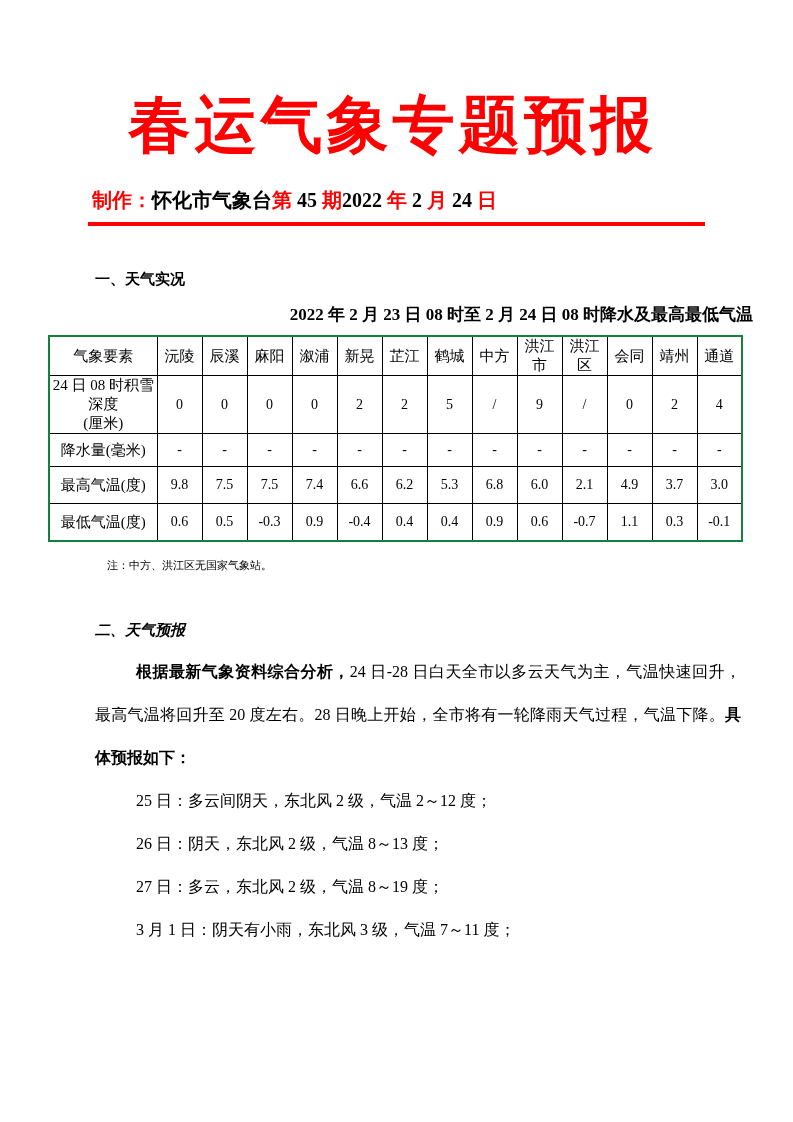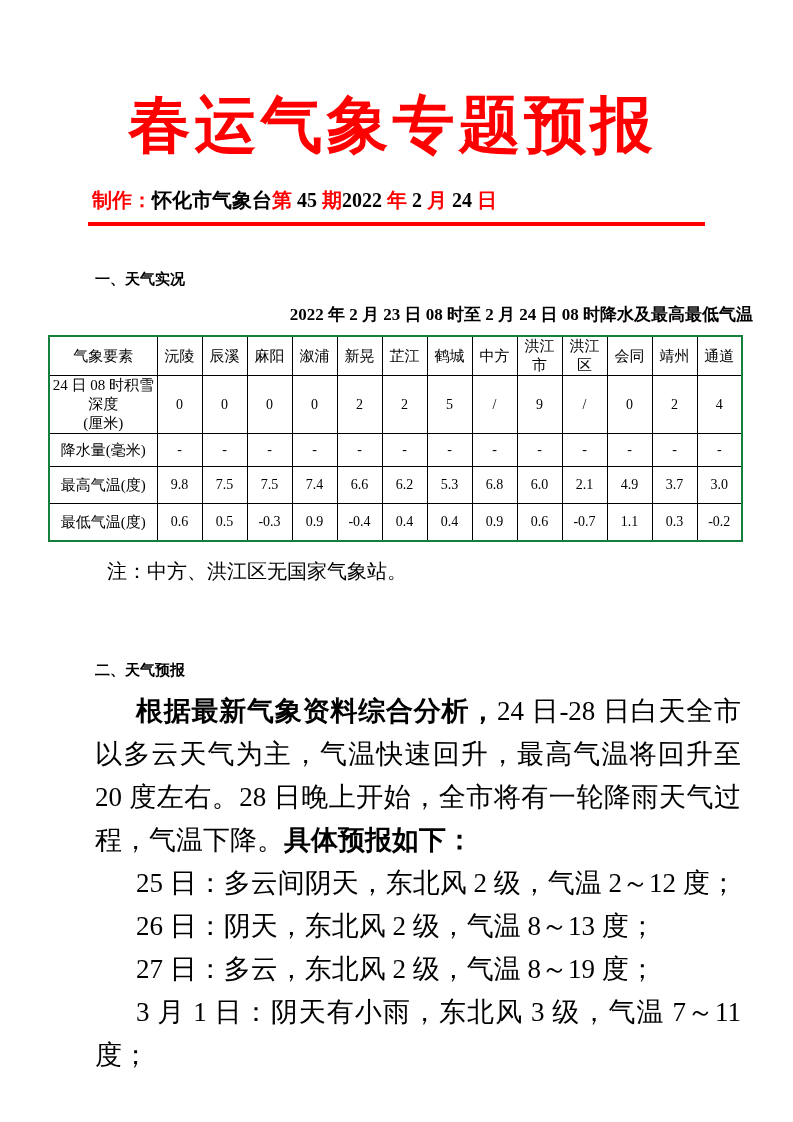--- a/index.html
+++ b/index.html
@@ -28,24 +28,24 @@
     border:1px solid #000; text-align:center; vertical-align:middle;
     padding:0 1px; font-weight:normal; overflow:hidden;
   }
   table.weather th { font-size:15px; height:31px; }
   table.weather td { font-size:14px; }
   table.weather td.label-cell { font-size:15px; }
   table.weather tr.row-0 td { height:52px; }
   table.weather tr.row-1 td { height:32px; }
   table.weather tr.row-2 td { height:36px; }
   table.weather tr.row-3 td { height:36px; }
-  .note { margin:16px 93px 0 107px; font-size:20px; }
+  .note { margin:16px 93px 0 107px; font-size:11px; }
   .body-block { margin-top:42px; }
   .body-block p {
-    margin:0 52px 0 95px; font-size:27px; line-height:43px;
+    margin:0 52px 0 95px; font-size:16px; line-height:43px;
     text-align:justify; text-indent:41px;
   }
   .body-block p.intro { margin-top:10px; }
   .b { font-weight:bold; }
 </style>
 </head>
 <body>
 
 <div class="page">
 
@@ -169,28 +169,28 @@
           <td>-0.3</td>
           <td>0.9</td>
           <td>-0.4</td>
           <td>0.4</td>
           <td>0.4</td>
           <td>0.9</td>
           <td>0.6</td>
           <td>-0.7</td>
           <td>1.1</td>
           <td>0.3</td>
-          <td>-0.2</td>
+          <td>-0.1</td>
         </tr>
       </tbody>
   </table>
 
   <div class="note">注：中方、洪江区无国家气象站。</div>
 
-  <div class="sec-heading" style="margin-top:76px;">二、天气预报</div>
+  <div class="sec-heading" style="margin-top:48px;font-style:italic;">二、天气预报</div>
 
   <div class="body-block" style="margin-top:0;">
     <p class="intro"><span class="b">根据最新气象资料综合分析，</span><span>24 日-28 日白天全市以多云天气为主，气温快速回升，最高气温将回升至 20 度左右。28 日晚上开始，全市将有一轮降雨天气过程，气温下降。</span><span class="b">具体预报如下：</span></p>
     <div>
         <p>25 日：多云间阴天，东北风 2 级，气温 2～12 度；</p>
         <p>26 日：阴天，东北风 2 级，气温 8～13 度；</p>
         <p>27 日：多云，东北风 2 级，气温 8～19 度；</p>
         <p>3 月 1 日：阴天有小雨，东北风 3 级，气温 7～11 度；</p>
       </div>
   </div>

